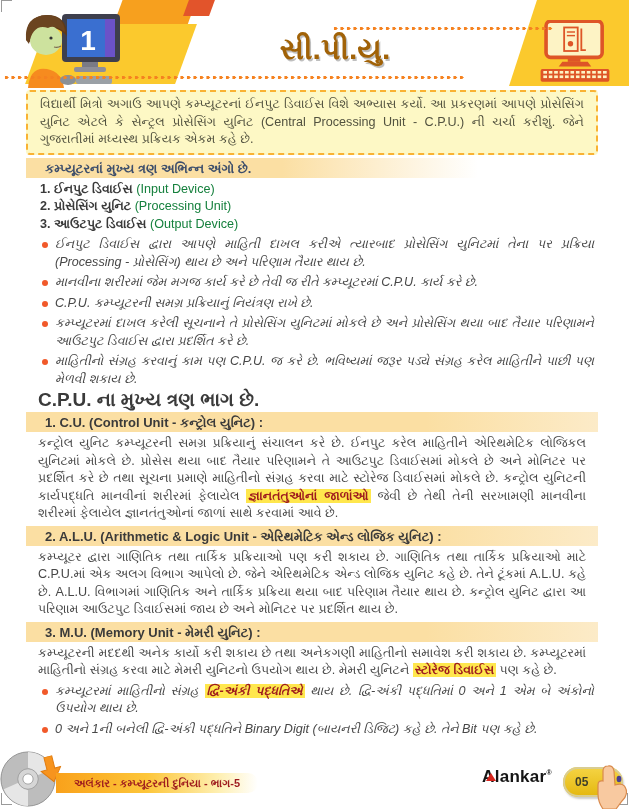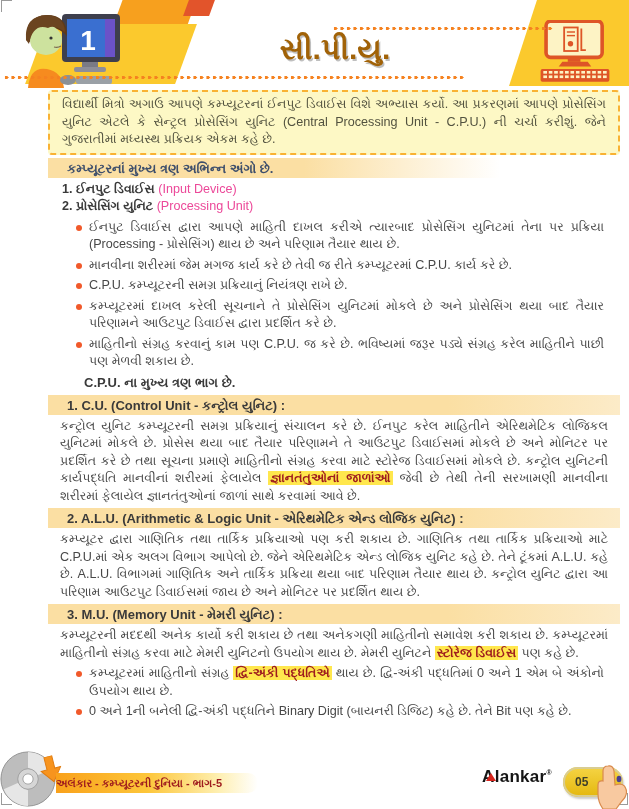--- a/index.html
+++ b/index.html
@@ -19,43 +19,43 @@
   .hshape-c{left:36px;top:24px;width:150px;height:60px;background:#FBC92D;}
   .rshape{position:absolute;right:-16px;top:0;width:122px;height:86px;background:#FBC92D;transform:skewX(-18deg);}
   .mascot{position:absolute;left:20px;top:8px;}
   .corner-computer{position:absolute;right:16px;top:20px;}
   .dots{position:absolute;height:5px;background-image:radial-gradient(circle at 2.5px 2.5px,#F58220 1.7px,rgba(0,0,0,0) 1.9px);background-size:6.5px 5px;background-repeat:repeat-x;}
   .dots-top{left:333px;top:26px;width:220px;}
   .dots-bottom{left:4px;top:75px;width:462px;}
   .page-title{position:absolute;left:235px;top:32px;width:200px;text-align:center;
               font-size:30px;font-weight:bold;color:#a16207;text-shadow:1.5px 1.5px 0 rgba(0,0,0,.25);}
   
-  .main{position:absolute;top:90px;left:48px;width:572px;font-size:12.6px;line-height:17.5px;}
+  .main{position:absolute;top:90px;left:26px;width:572px;font-size:12.6px;line-height:17.5px;}
   .intro-box{box-sizing:border-box;width:100%;border:2px dashed #F9B233;border-radius:4px;
              background:#FDF8C5;padding:4px 12px;color:#52523f;text-align:justify;margin-bottom:3px;}
   .band{height:20px;line-height:22px;font-weight:bold;font-size:13px;color:#3a3a3a;
         background:linear-gradient(90deg,#FBDFA3 0%,#FBDFA3 70%,#FCEBC8 100%);padding-left:19px;box-sizing:border-box;}
   .band-fade{width:466px;background:linear-gradient(90deg,#FBDFA3 0%,#FBDFA3 55%,rgba(251,223,163,0) 97%);
              color:#3d4e6b;margin-bottom:3px;}
   ol.parts{list-style:none;margin:0 0 2px 14px;padding:0;}
   ol.parts li{line-height:17.5px;}
   .num,.gu{font-weight:bold;color:#3a3a3a;}
-  .en{color:#ec4899;}
+  .en{color:#15803d;}
   ul.bullets{list-style:none;margin:0 0 2px 12px;padding:0;}
-  ul.bullets li{position:relative;padding-left:13px;margin:3px 16px;text-align:justify;}
+  ul.bullets li{position:relative;padding-left:13px;margin:3px 4px;text-align:justify;font-style:italic;}
   ul.bullets li::before{content:'';position:absolute;left:0;top:6px;width:6px;height:6px;border-radius:50%;background:#F1592A;}
-  .h2{font-weight:bold;font-size:13px;color:#3a3a3a;margin:2px 0 3px 36px;line-height:18px;}
+  .h2{font-weight:bold;font-size:19px;color:#3a3a3a;margin:2px 0 3px 12px;line-height:18px;}
   .sec .band{margin:0 0 3px;}
   .sec p{margin:0 12px 3px;text-align:justify;}
   .hl{background:#FFE74D;color:#9E1B1E;font-weight:bold;padding:0 2px;}
   
   .footer{position:absolute;left:0;bottom:0;width:629px;height:62px;}
   .cd{position:absolute;left:0;bottom:2px;}
   .dl-arrow{position:absolute;left:40px;bottom:26px;transform:rotate(-14deg);}
-  .banner{position:absolute;left:56px;bottom:16px;width:202px;height:20px;line-height:20px;text-align:left;
+  .banner{position:absolute;left:56px;bottom:16px;width:202px;height:20px;line-height:20px;text-align:center;
           font-size:11px;font-weight:bold;color:#9E1B1E;border-radius:0 10px 10px 0;
           background:linear-gradient(90deg,#F9A11B 0%,#FDC63A 45%,#FEEFB0 80%,rgba(255,255,255,0) 100%);}
   .brand{position:absolute;right:76px;bottom:22px;font-weight:bold;font-size:17px;color:#151515;letter-spacing:.3px;}
   .brand .tri{display:inline-block;width:0;height:0;border-left:5px solid transparent;border-right:5px solid transparent;
               border-bottom:8px solid #D6251D;margin-right:-11px;position:relative;left:3px;top:-1px;}
   .brand sup{font-size:7px;}
   .pill{position:absolute;right:6px;bottom:12px;width:60px;height:30px;border-radius:15px;
         background:linear-gradient(#F5D445,#E4B70E);box-shadow:inset 0 0 0 2px #d9cd92, 1px 2px 2px rgba(0,0,0,.2);
         font-weight:bold;font-size:12px;color:#3f3f2a;line-height:30px;padding-left:12px;box-sizing:border-box;}
   .hand{position:absolute;right:2px;bottom:0;}
@@ -128,20 +128,25 @@
       <li>
         <span class="num">1.</span>
         <span class="gu">ઈનપુટ ડિવાઈસ</span>
         <span class="en">(Input Device)</span>
       </li>
       <li>
         <span class="num">2.</span>
         <span class="gu">પ્રોસેસિંગ યુનિટ</span>
         <span class="en">(Processing Unit)</span>
       </li>
+      <li>
+        <span class="num">3.</span>
+        <span class="gu">આઉટપુટ ડિવાઈસ</span>
+        <span class="en">(Output Device)</span>
+      </li>
     </ol>
 
     <ul class="bullets">
       <li>ઈનપુટ ડિવાઈસ દ્વારા આપણે માહિતી દાખલ કરીએ ત્યારબાદ પ્રોસેસિંગ યુનિટમાં તેના પર પ્રક્રિયા (Processing - પ્રોસેસિંગ) થાય છે અને પરિણામ તૈયાર થાય છે.</li>
       <li>માનવીના શરીરમાં જેમ મગજ કાર્ય કરે છે તેવી જ રીતે કમ્પ્યૂટરમાં C.P.U. કાર્ય કરે છે.</li>
       <li>C.P.U. કમ્પ્યૂટરની સમગ્ર પ્રક્રિયાનું નિયંત્રણ રાખે છે.</li>
       <li>કમ્પ્યૂટરમાં દાખલ કરેલી સૂચનાને તે પ્રોસેસિંગ યુનિટમાં મોકલે છે અને પ્રોસેસિંગ થયા બાદ તૈયાર પરિણામને આઉટપુટ ડિવાઈસ દ્વારા પ્રદર્શિત કરે છે.</li>
       <li>માહિતીનો સંગ્રહ કરવાનું કામ પણ C.P.U. જ કરે છે. ભવિષ્યમાં જરૂર પડ્યે સંગ્રહ કરેલ માહિતીને પાછી પણ મેળવી શકાય છે.</li>
     </ul>
 

